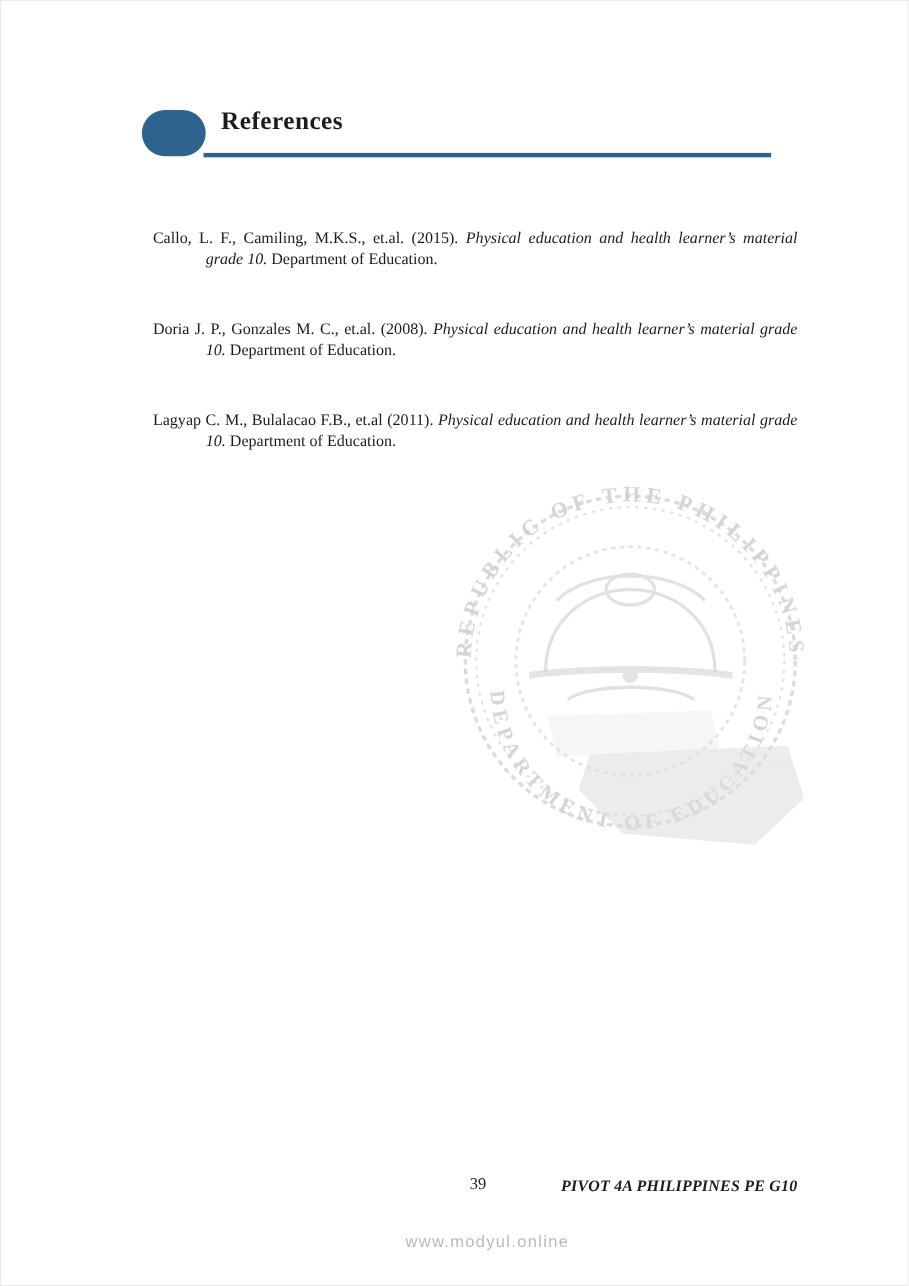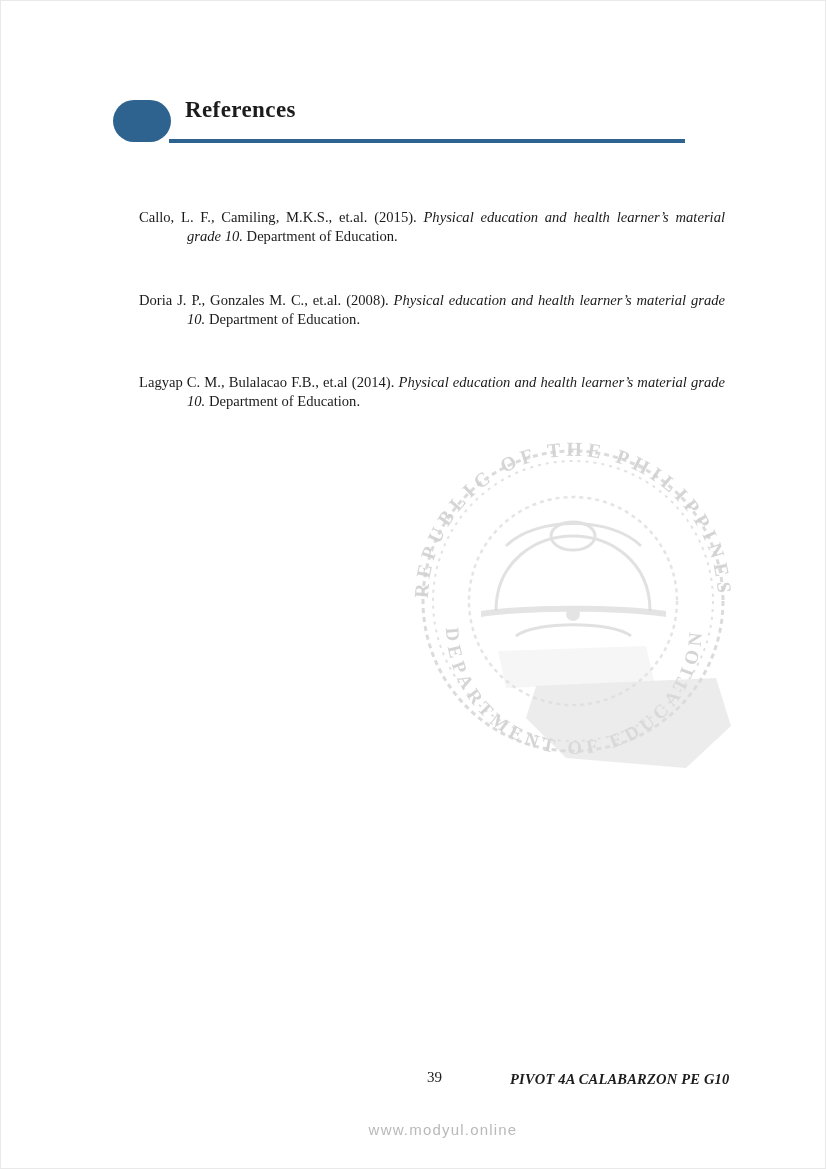--- a/index.html
+++ b/index.html
@@ -17,21 +17,21 @@
     height: 1169px;
     background: #ffffff;
     overflow: hidden;
     border: 1px solid #e9e9e9;
     box-sizing: border-box;
   }
 
   
   .header {
     position: absolute;
-    left: 112px;
+    left: 128px;
     top: 96px;
     width: 572px;
     height: 56px;
   }
   .header-dot {
     position: absolute;
     left: 0;
     top: 3px;
     width: 58px;
     height: 42px;
@@ -142,21 +142,21 @@
 
     <p class="ref-entry">
       <span>Callo, L. F., Camiling, M.K.S., et.al. (2015). </span><span class="ital">Physical education and health learner’s material grade 10.</span><span> Department of Education.</span>
     </p>
 
     <p class="ref-entry">
       <span>Doria J. P., Gonzales M. C., et.al. (2008). </span><span class="ital">Physical education and health learner’s material grade 10.</span><span> Department of Education.</span>
     </p>
 
     <p class="ref-entry">
-      <span>Lagyap C. M., Bulalacao F.B., et.al (2014). </span><span class="ital">Physical education and health learner’s material grade 10.</span><span> Department of Education.</span>
+      <span>Lagyap C. M., Bulalacao F.B., et.al (2011). </span><span class="ital">Physical education and health learner’s material grade 10.</span><span> Department of Education.</span>
     </p>
 
   </div>
 
   <svg class="seal" viewBox="0 0 365 385">
     <defs>
       <path id="arcTop" d="M 42 205 A 145 145 0 0 1 332 205" fill="none"></path>
       <path id="arcBottom" d="M 60 230 A 128 128 0 0 0 316 230" fill="none"></path>
     </defs>
 
@@ -185,16 +185,16 @@
 
     <g opacity="0.55" fill="#c8c8c8">
       <path d="M 150 290 L 330 282 L 345 330 L 300 372 L 180 362 L 140 322 Z"></path>
     </g>
     <g opacity="0.35" fill="#d5d5d5">
       <path d="M 112 255 L 260 250 L 268 285 L 120 292 Z"></path>
     </g>
   </svg>
 
   <div class="page-number">39</div>
-  <div class="footer-title">PIVOT 4A CALABARZON PE G10</div>
+  <div class="footer-title">PIVOT 4A PHILIPPINES PE G10</div>
   <div class="site-watermark">www.modyul.online</div>
 
 </div>
 
 </body></html>

